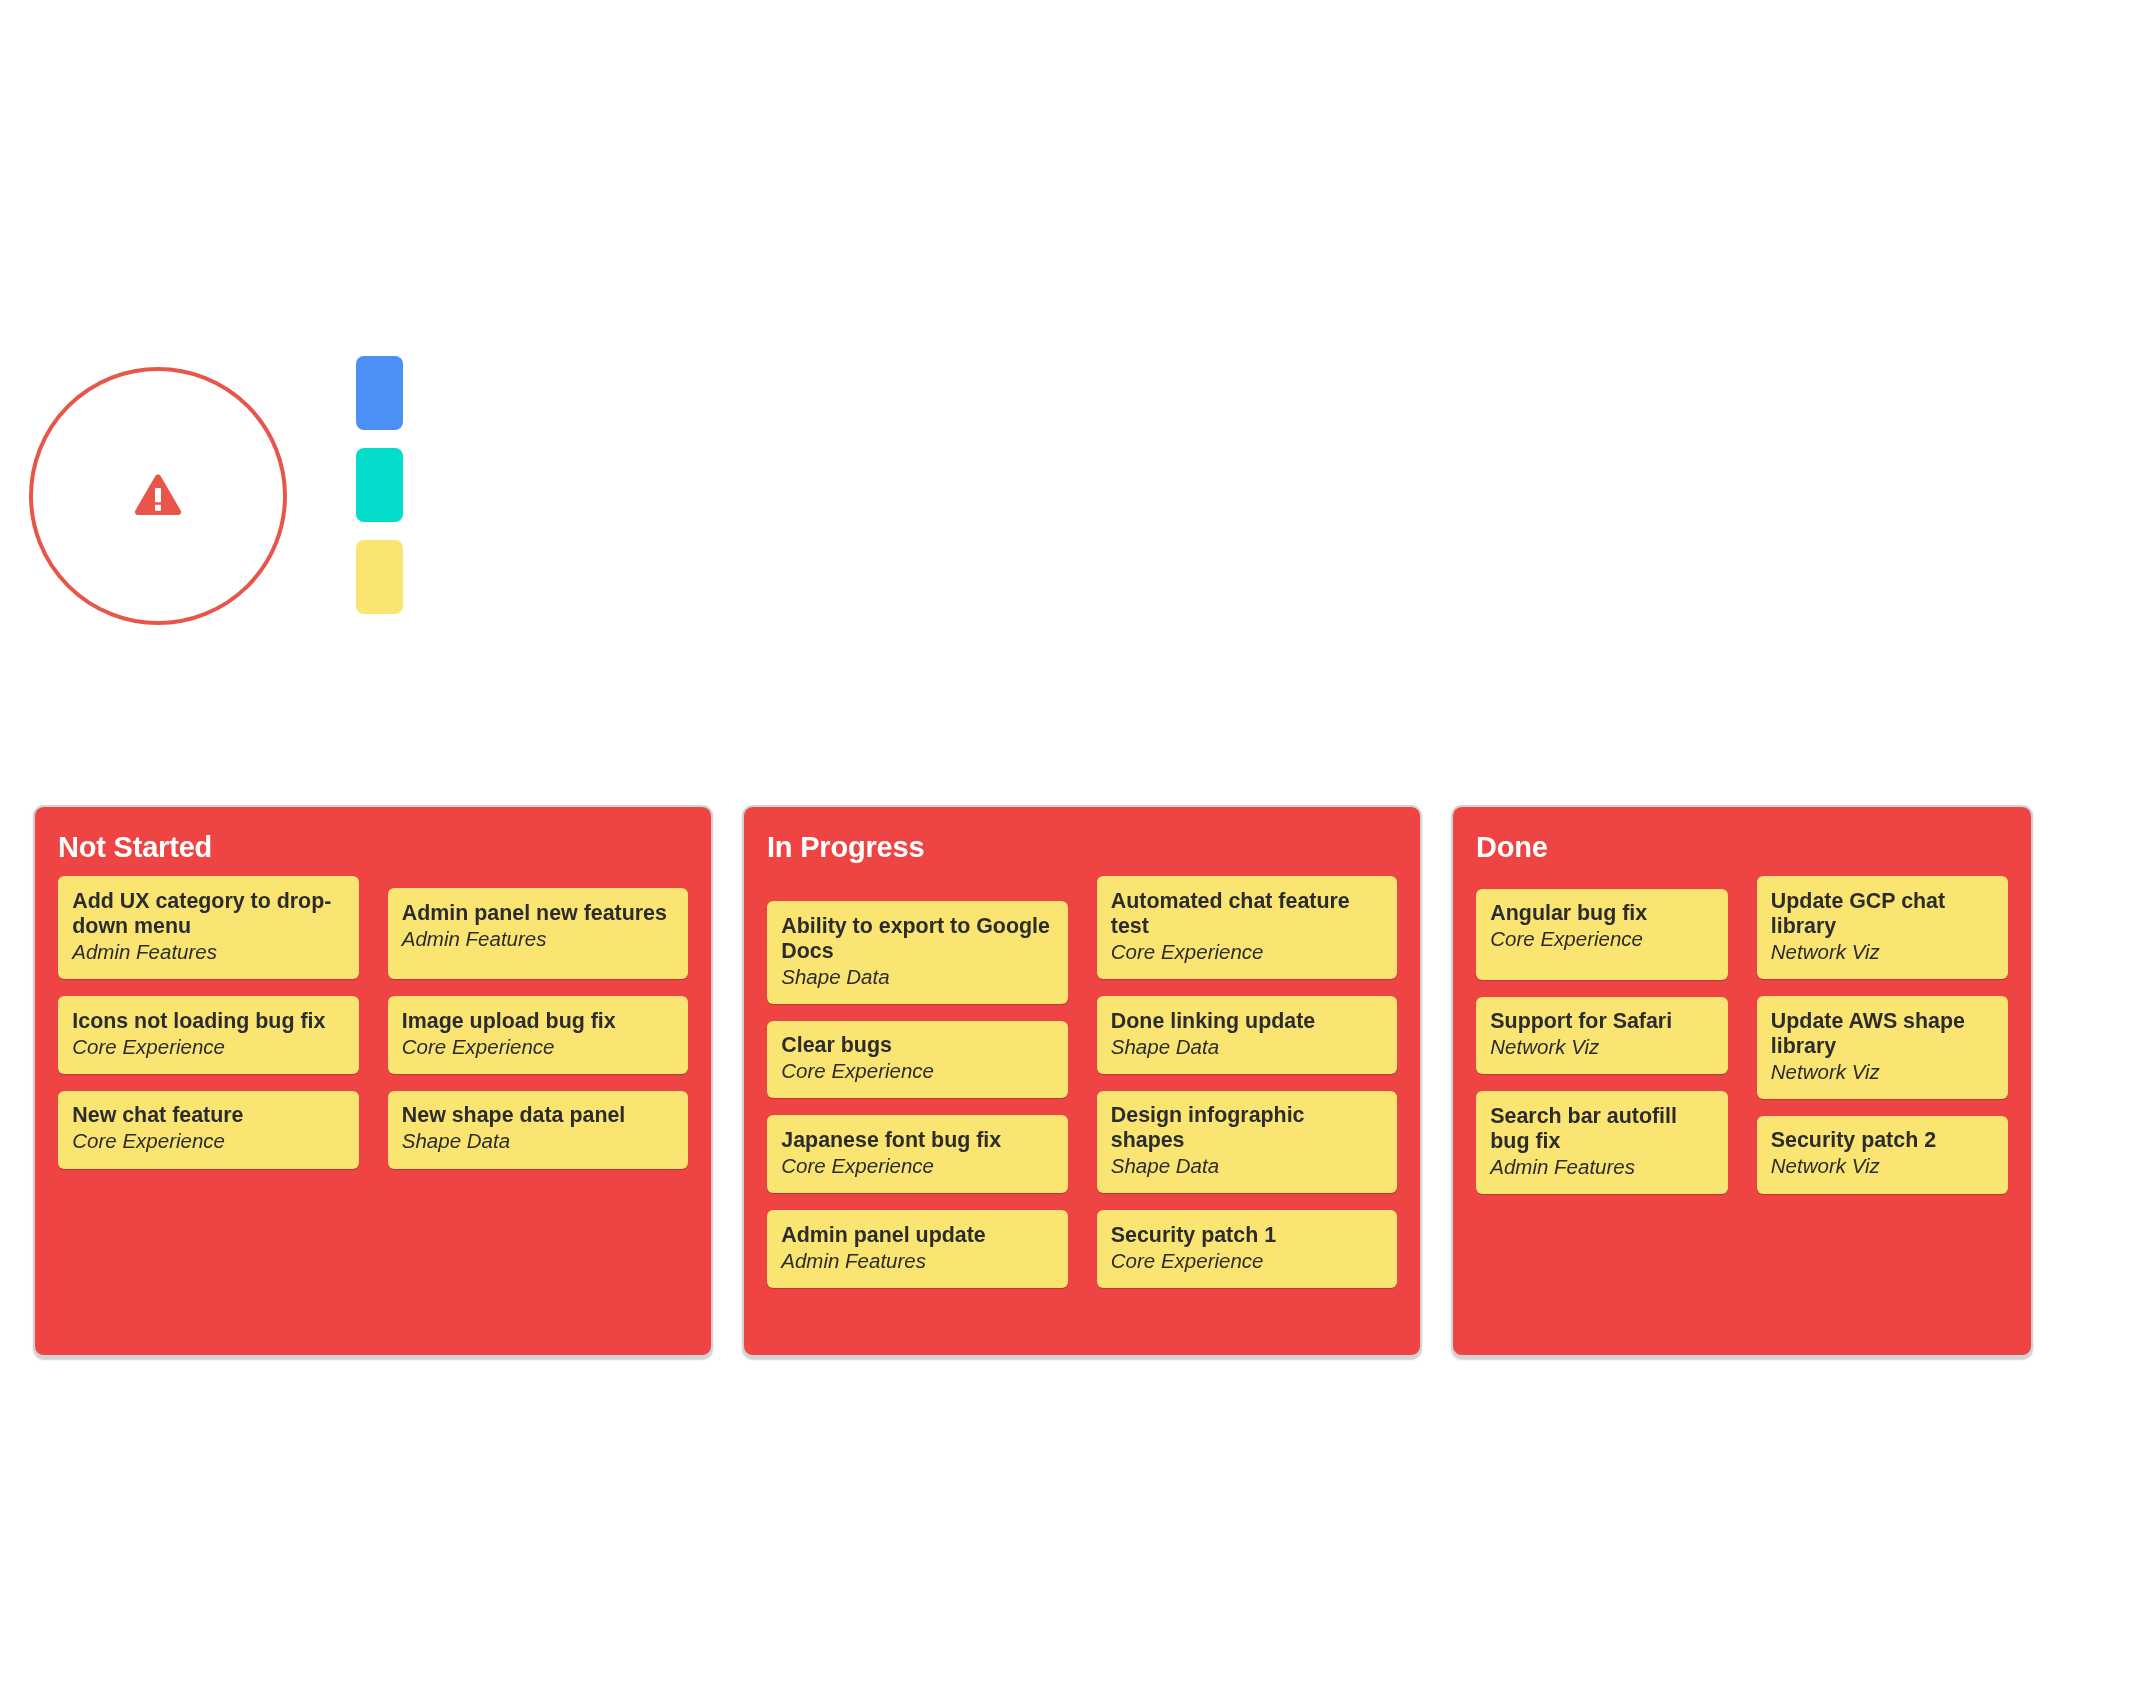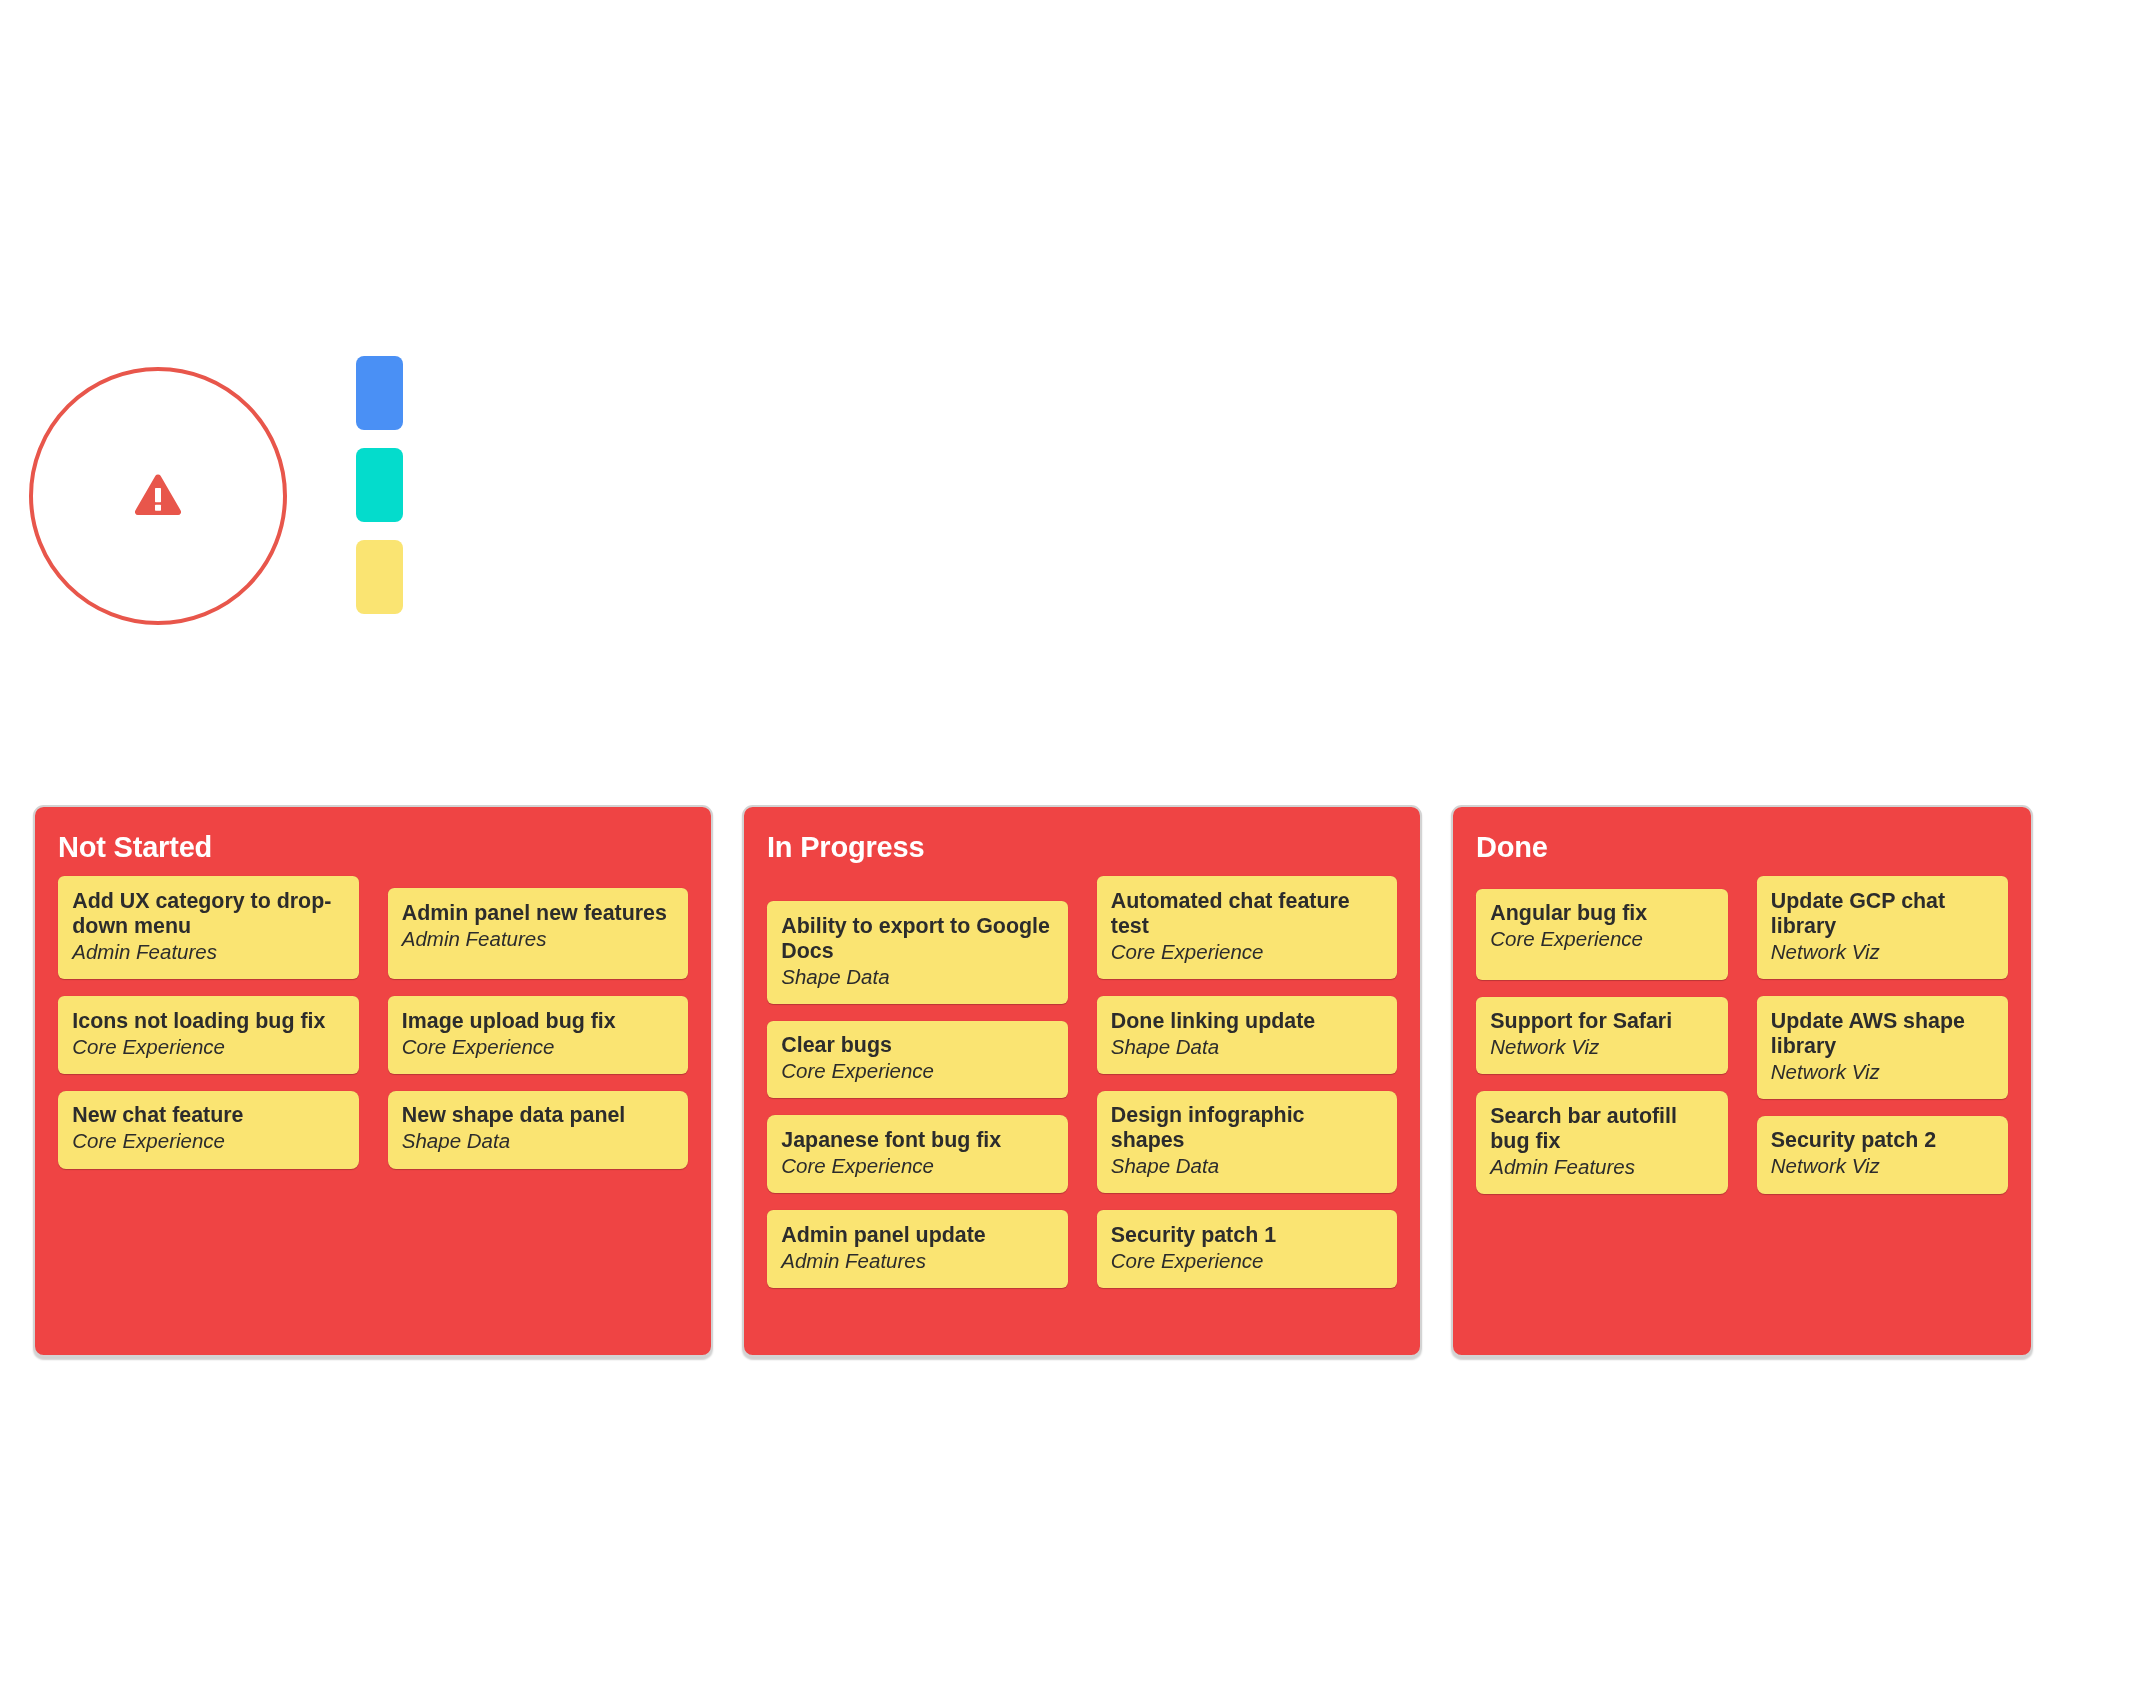--- a/index.html
+++ b/index.html
@@ -95,21 +95,21 @@
   .card {
     background: #fae472;
     border-radius: 6.2px;
     box-sizing: border-box;
     padding: 12.5px 14.3px 14.3px 14.3px;
     box-shadow: 0 0.9px 0.9px rgba(0,0,0,0.22);
     color: #2c2c2c;
   }
   .card-h1 { min-height: 91px; }
   .card-h2 { min-height: 70px; }
-  .card-h3 { min-height: 78px; border-radius: 8px; }
+  .card-h3 { min-height: 78px; }
 
   .card-title {
     font-size: 21.4px;
     font-weight: bold;
     line-height: 1.18;
     margin: 0 0 0.9px 0;
   }
   .card-category {
     font-size: 20.5px;
     font-style: italic;

